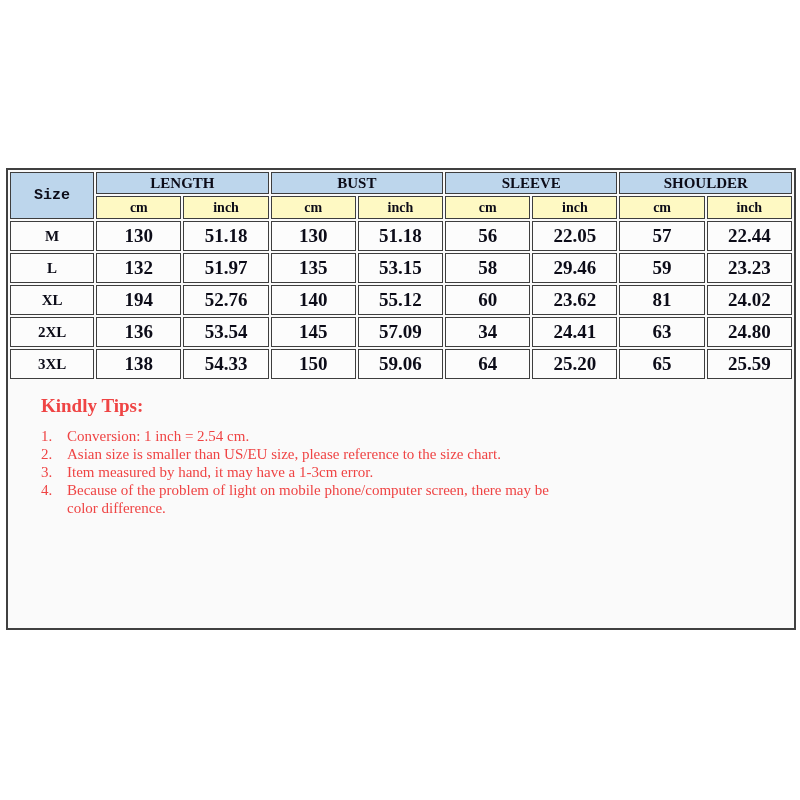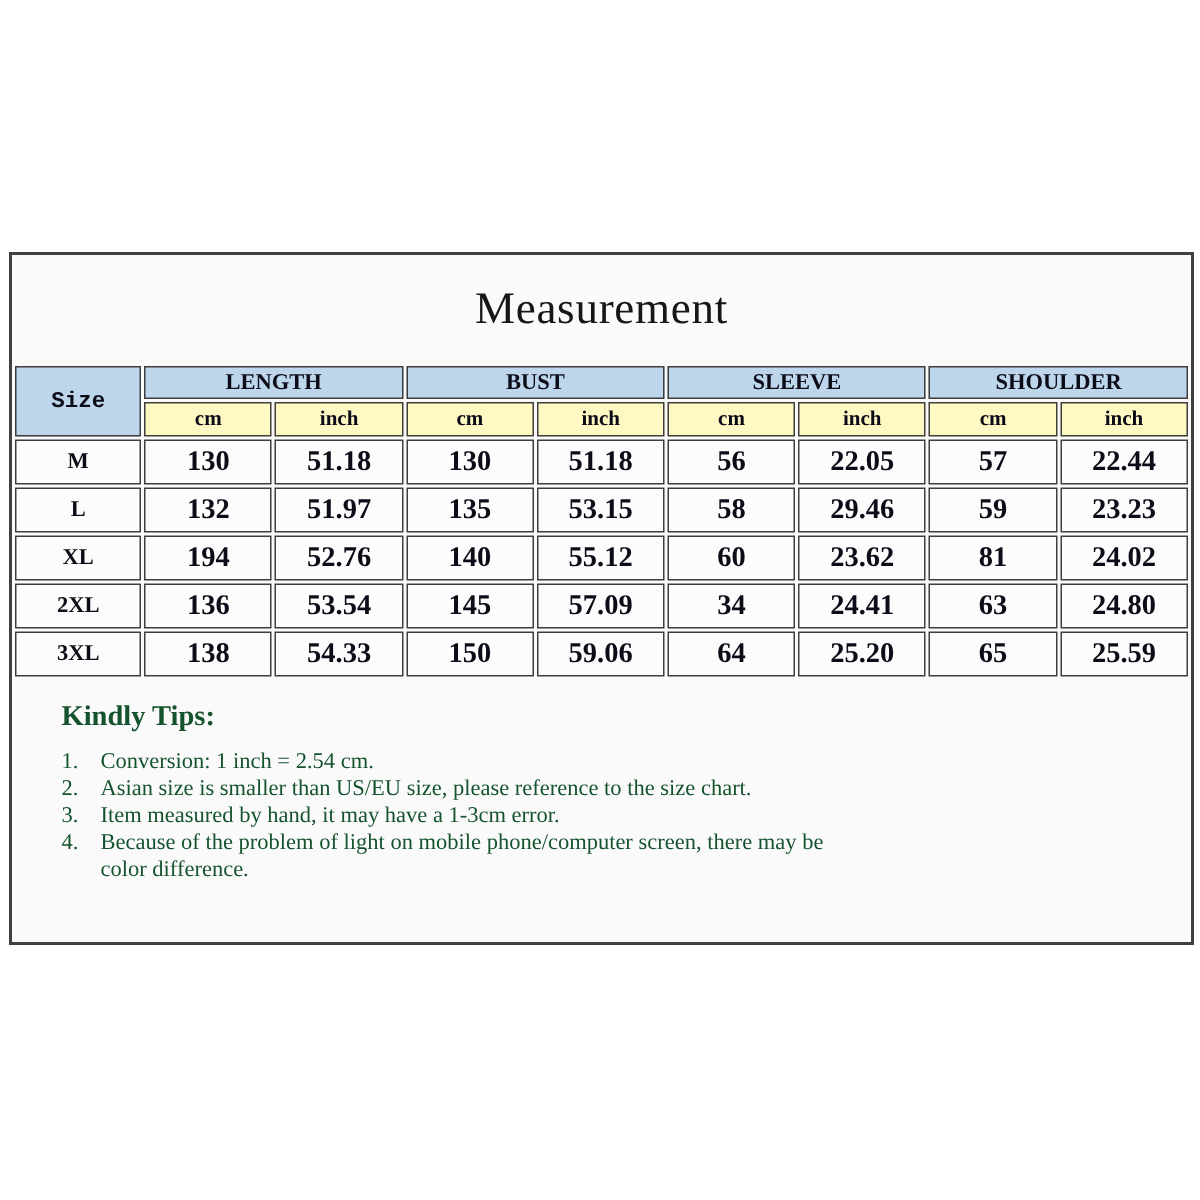--- a/index.html
+++ b/index.html
@@ -52,21 +52,21 @@
     overflow: hidden;
   }
   tr.group-row th { background: #bdd6ec; font-size: 15px; height: 20px; }
   tr.unit-row th  { background: #fef9c3; font-size: 14px; height: 21px; }
   th.size-head    { background: #bdd6ec; font-size: 15px; font-family: Liberation Mono, monospace; }
   tbody th.size-cell { background: #fcfcfc; font-size: 15px; height: 28px; }
   tbody td.value-cell { background: #fcfcfc; font-size: 19px; height: 28px; }
   .tips {
     margin-top: 14px;
     padding-left: 33px;
-    color: #14532d;
+    color: #ef4444;
   }
   .tips-heading {
     font-size: 19px;
     font-weight: bold;
     margin-bottom: 10px;
   }
   .tip-item {
     display: flex;
     font-size: 15px;
     line-height: 18px;
@@ -78,21 +78,20 @@
   .tip-text {
     flex: 1;
   }
 </style>
 </head>
 <body>
 
 <div class="canvas">
   <div class="chart-box">
 
-    <div class="title">Measurement</div>
 
     <table class="size-table">
       <colgroup>
         <col style="width:11%">
         <col style="width:11.125%">
           <col style="width:11.125%">
         <col style="width:11.125%">
           <col style="width:11.125%">
         <col style="width:11.125%">
           <col style="width:11.125%">

